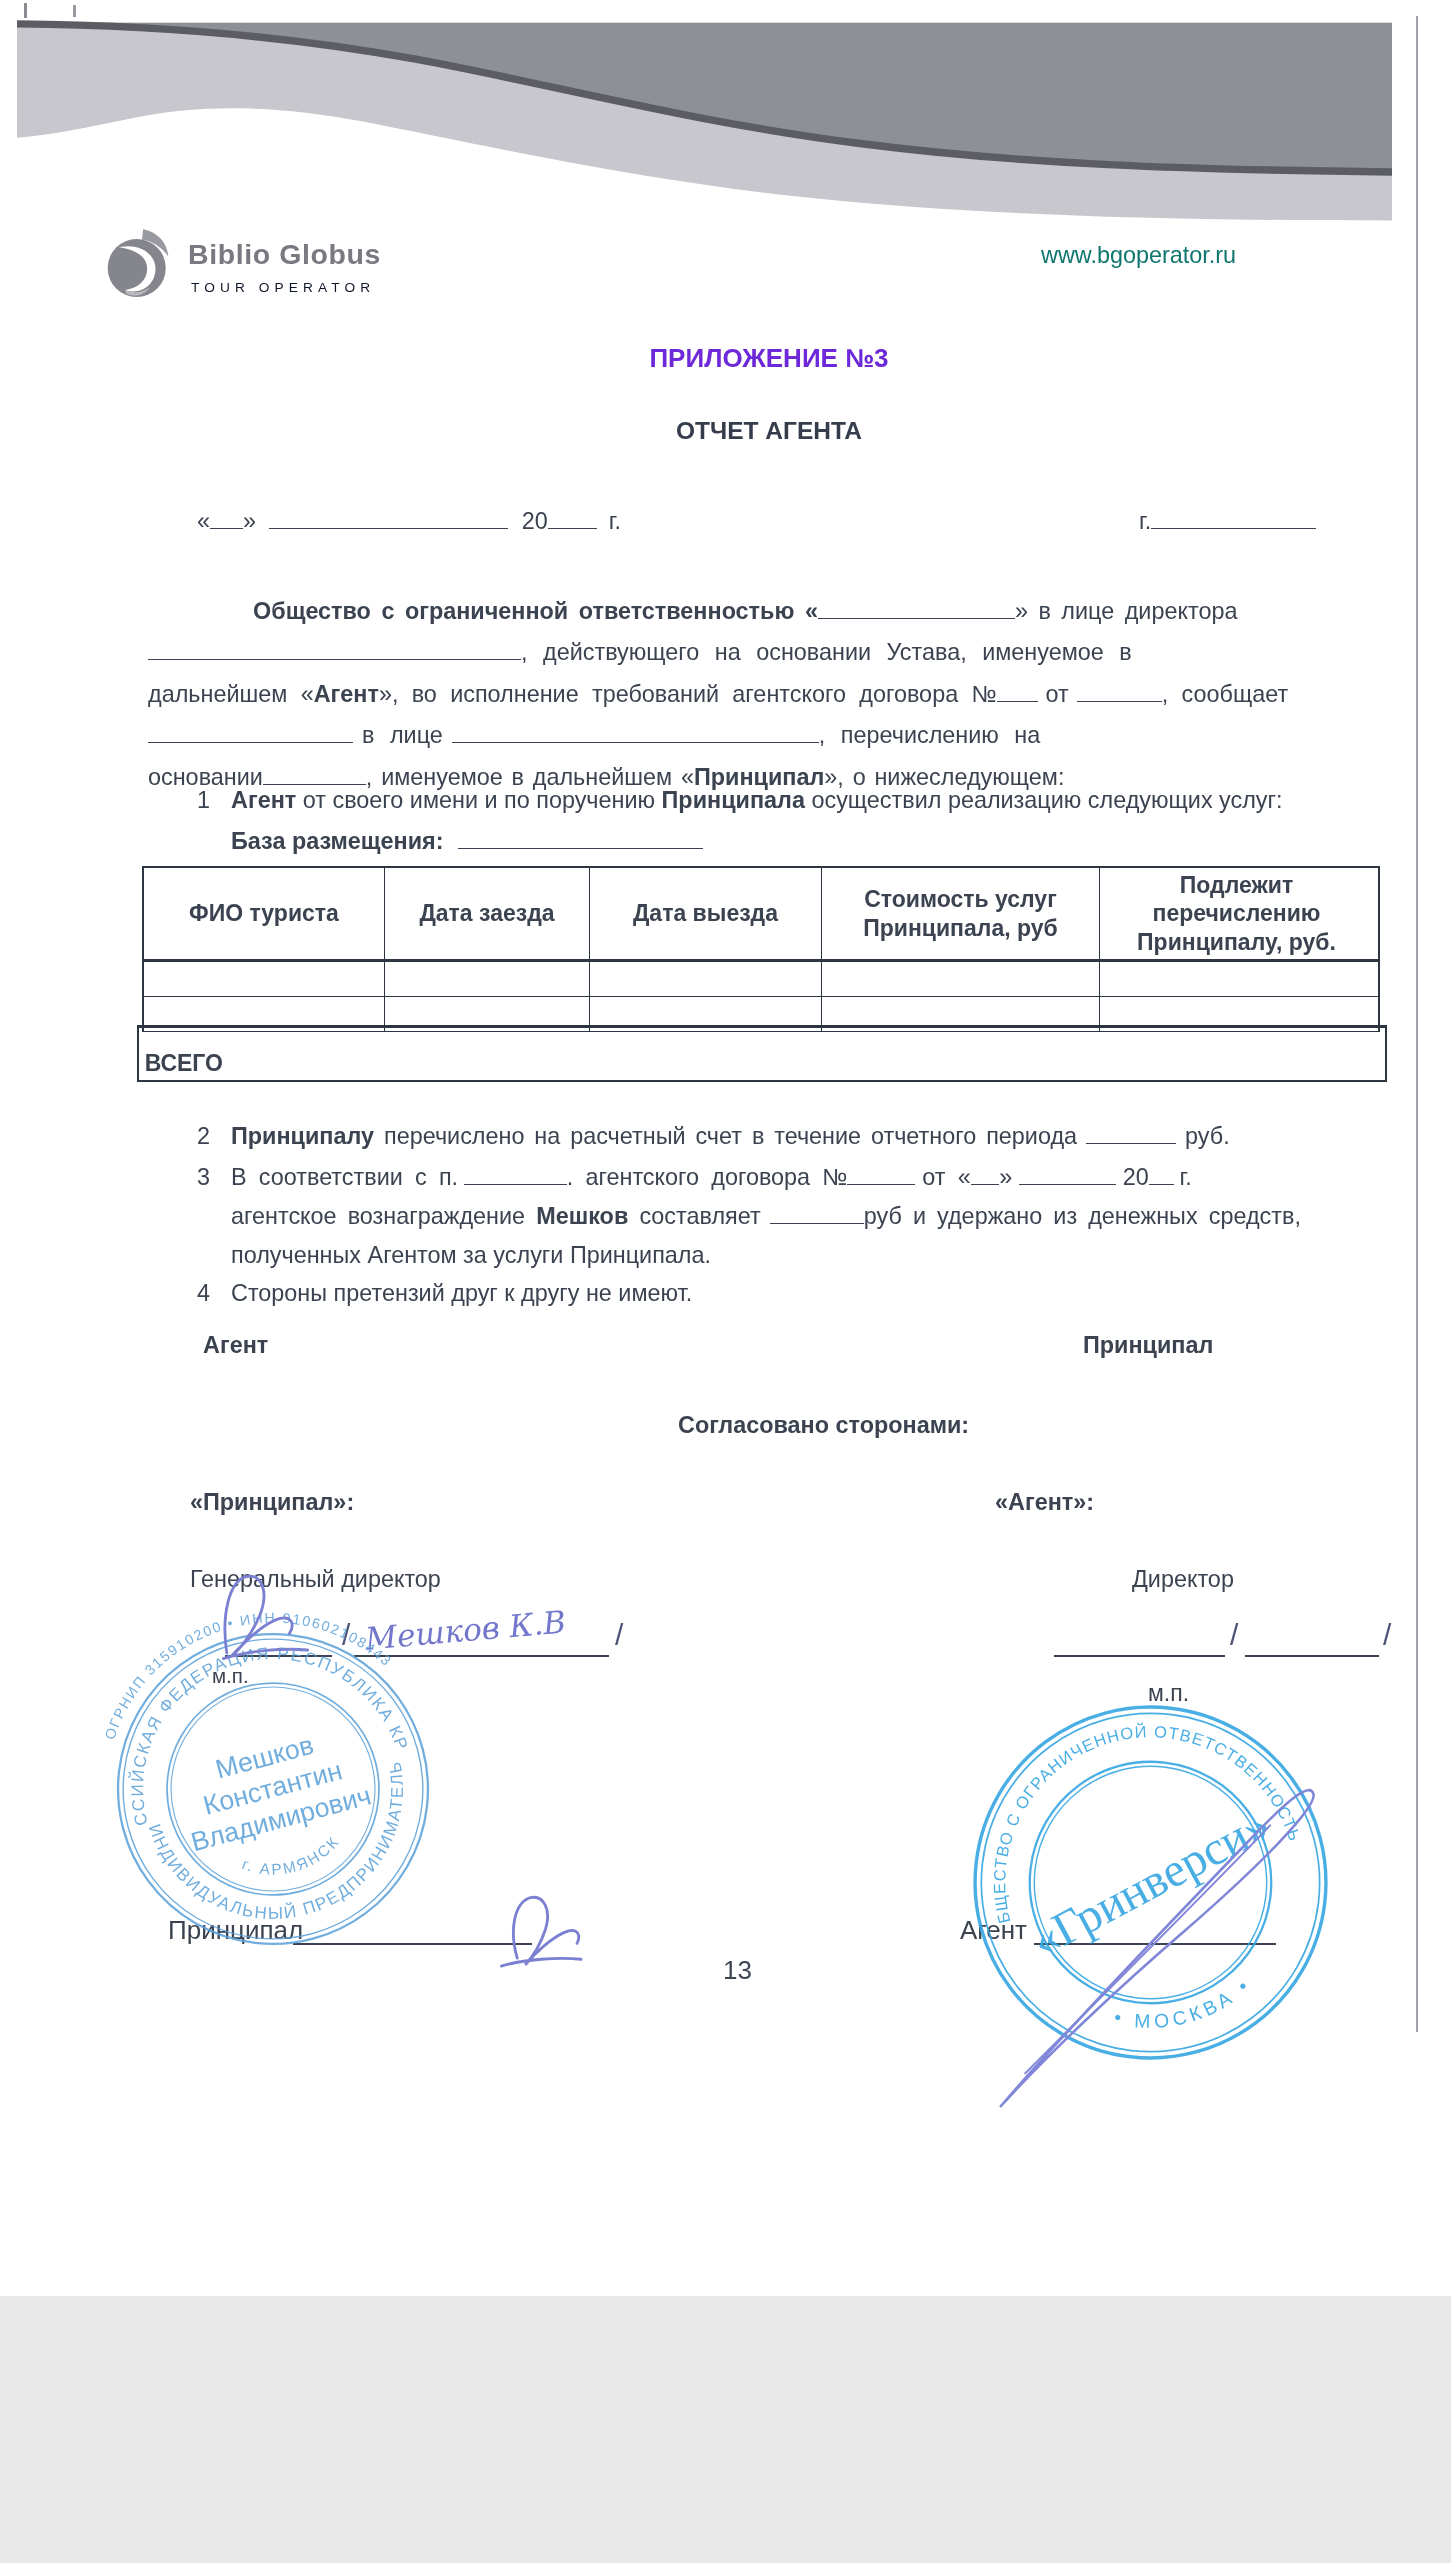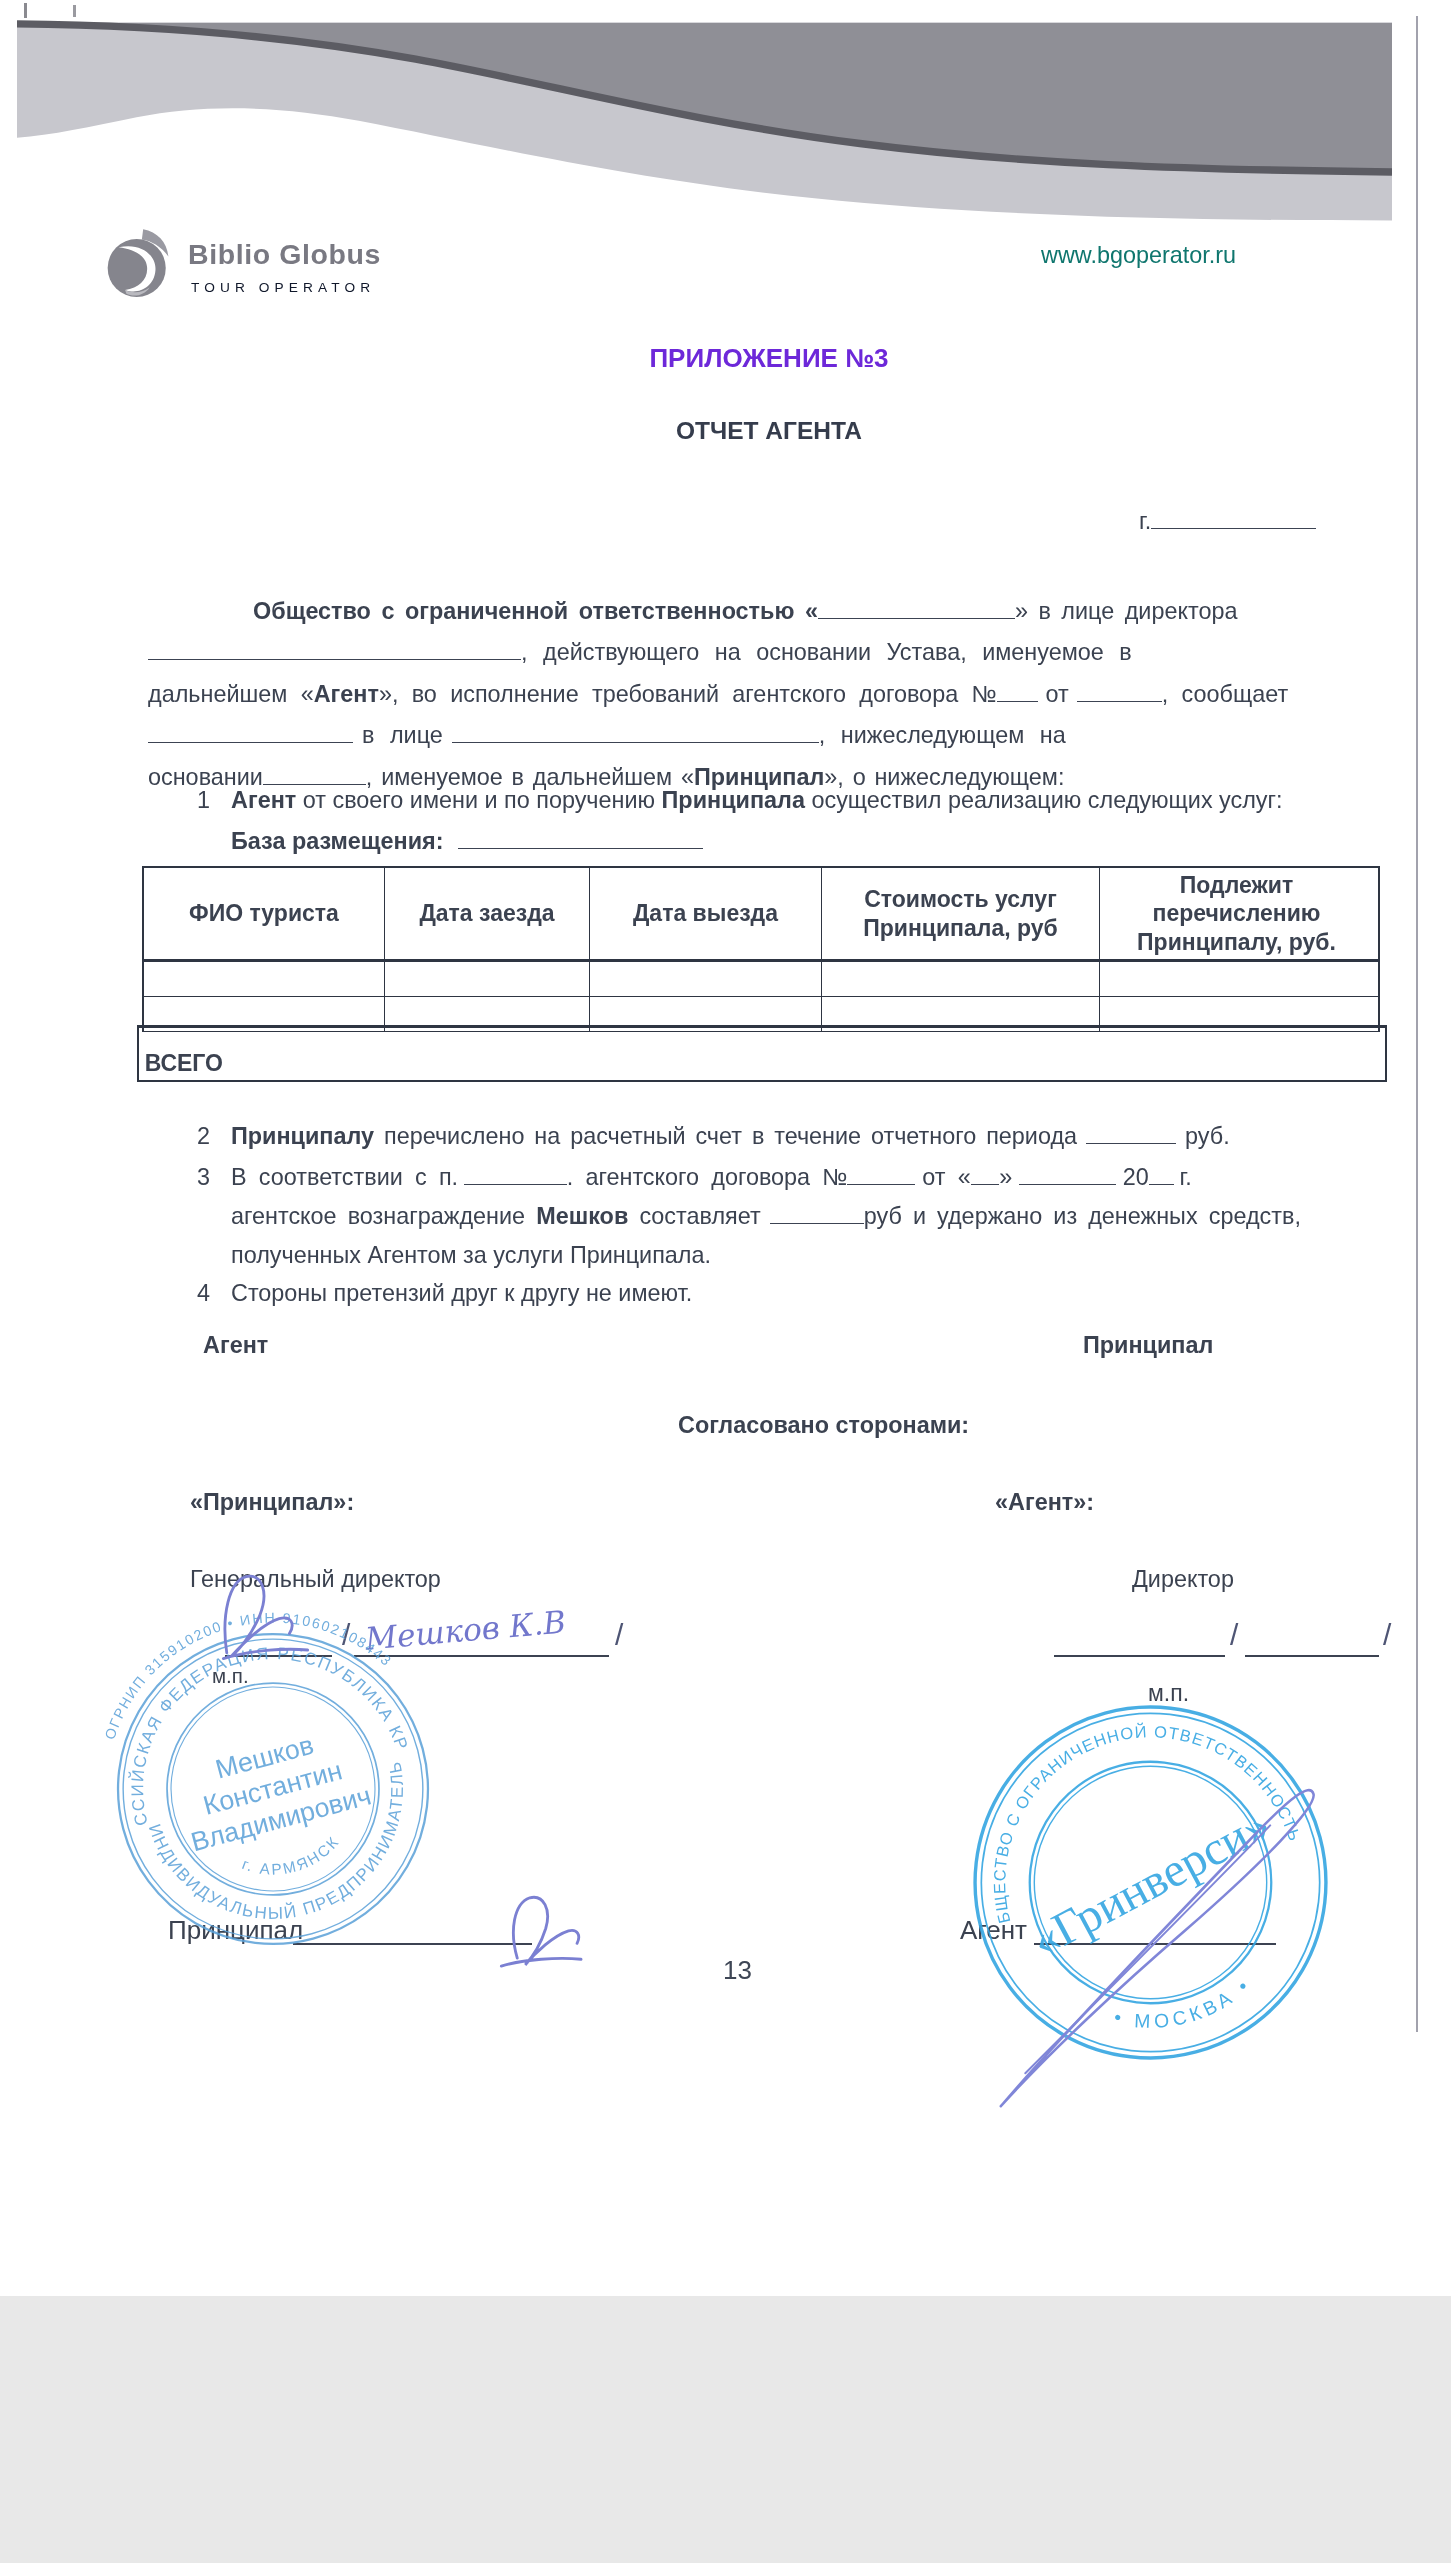--- a/index.html
+++ b/index.html
@@ -50,35 +50,41 @@
     <path d="M20,30 C54,22 79,42 77,66 C75,92 50,104 30,96 C52,93 66,79 64,60 C62,42 43,33 20,30 Z" fill="#ffffff"></path>
     <path d="M30,96 C42,102 58,100 68,92 C60,104 44,108 32,102 Z" fill="#b9b9bf"></path>
   </svg>
   <div class="abs b" style="left:188px;top:238px;font-size:28.5px;color:#797982;letter-spacing:0.6px;">Biblio Globus</div>
   <div class="abs" style="left:191px;top:280px;font-size:13.7px;color:#0f172a;letter-spacing:5.1px;">TOUR OPERATOR</div>
   <div class="abs" style="left:1041px;top:242px;font-size:23.4px;color:#0f766e;">www.bgoperator.ru</div>
 
   <div class="abs b" style="left:148px;width:1242px;text-align:center;top:343px;font-size:26px;color:#6d28d9;">ПРИЛОЖЕНИЕ №3</div>
   <div class="abs b" style="left:148px;width:1242px;text-align:center;top:417px;font-size:24.5px;color:#353c4c;">ОТЧЕТ АГЕНТА</div>
 
+  <div class="abs bodytxt" style="left:197px;top:500px;">
+    <span>«</span><span class="u" style="width:33px;"></span><span>»</span>
+    <span class="u" style="width:239px;margin:0 6.8px;"></span>
+    <span>20</span><span class="u" style="width:49px;"></span>
+    <span style="margin-left:5.7px;">г.</span>
+  </div>
   <div class="abs bodytxt" style="left:1139px;top:500px;">
     <span>г.</span><span class="u" style="width:165px;"></span>
   </div>
 
   <div class="abs bodytxt" style="left:148px;top:590px;word-spacing:4px;">
     <span style="display:inline-block;width:105px;"></span><span class="b">Общество с ограниченной ответственностью «</span><span class="u" style="width:197px;"></span><span>» в лице директора</span>
   </div>
   <div class="abs bodytxt" style="left:148px;top:631px;word-spacing:9px;">
     <span class="u" style="width:373px;"></span><span>, действующего на основании Устава, именуемое в</span>
   </div>
   <div class="abs bodytxt" style="left:148px;top:673px;word-spacing:6.8px;">
     <span>дальнейшем «</span><span class="b">Агент</span><span>», во исполнение требований агентского договора №</span><span class="u" style="width:41px;margin-right:8px;"></span><span>от</span><span class="u" style="width:85px;margin-left:8px;"></span><span>, сообщает</span>
   </div>
   <div class="abs bodytxt" style="left:148px;top:714px;word-spacing:9px;">
-    <span class="u" style="width:205px;margin-right:9px;"></span><span>в лице</span><span class="u" style="width:367px;margin-left:9px;"></span><span>, нижеследующем на</span>
+    <span class="u" style="width:205px;margin-right:9px;"></span><span>в лице</span><span class="u" style="width:367px;margin-left:9px;"></span><span>, перечислению на</span>
   </div>
   <div class="abs bodytxt" style="left:148px;top:756px;word-spacing:2.3px;">
     <span>основании</span><span class="u" style="width:103px;"></span><span>, именуемое в дальнейшем «</span><span class="b">Принципал</span><span>», о нижеследующем:</span>
   </div>
 
   <div class="abs bodytxt" style="left:197px;top:763px;margin-top:16px;">
     <span class="num">1</span><span class="b">Агент</span> <span>от своего имени и по поручению</span> <span class="b">Принципала</span> <span>осуществил реализацию следующих услуг:</span>
   </div>
 
   <div class="abs bodytxt" style="left:231px;top:820px;">

